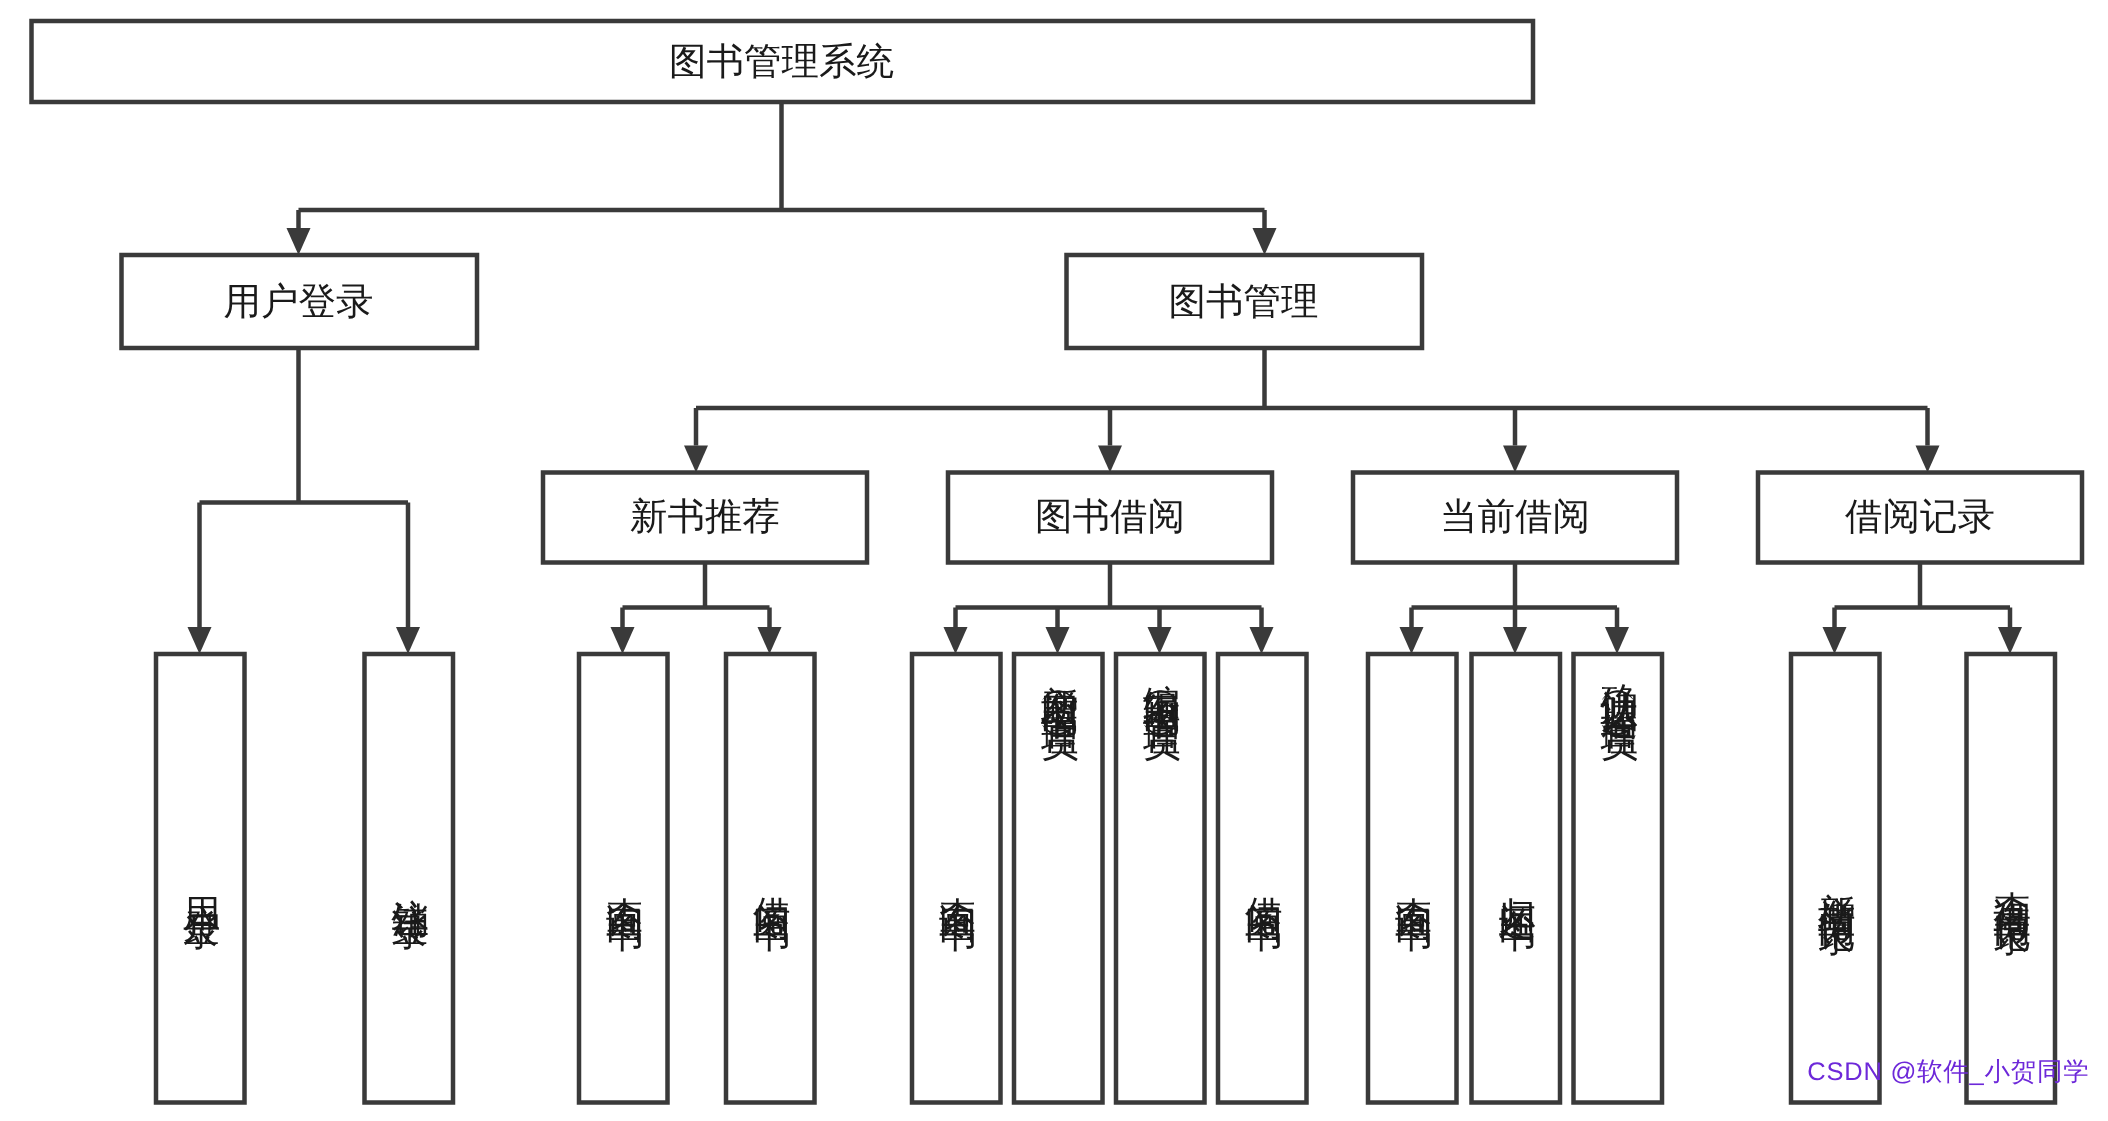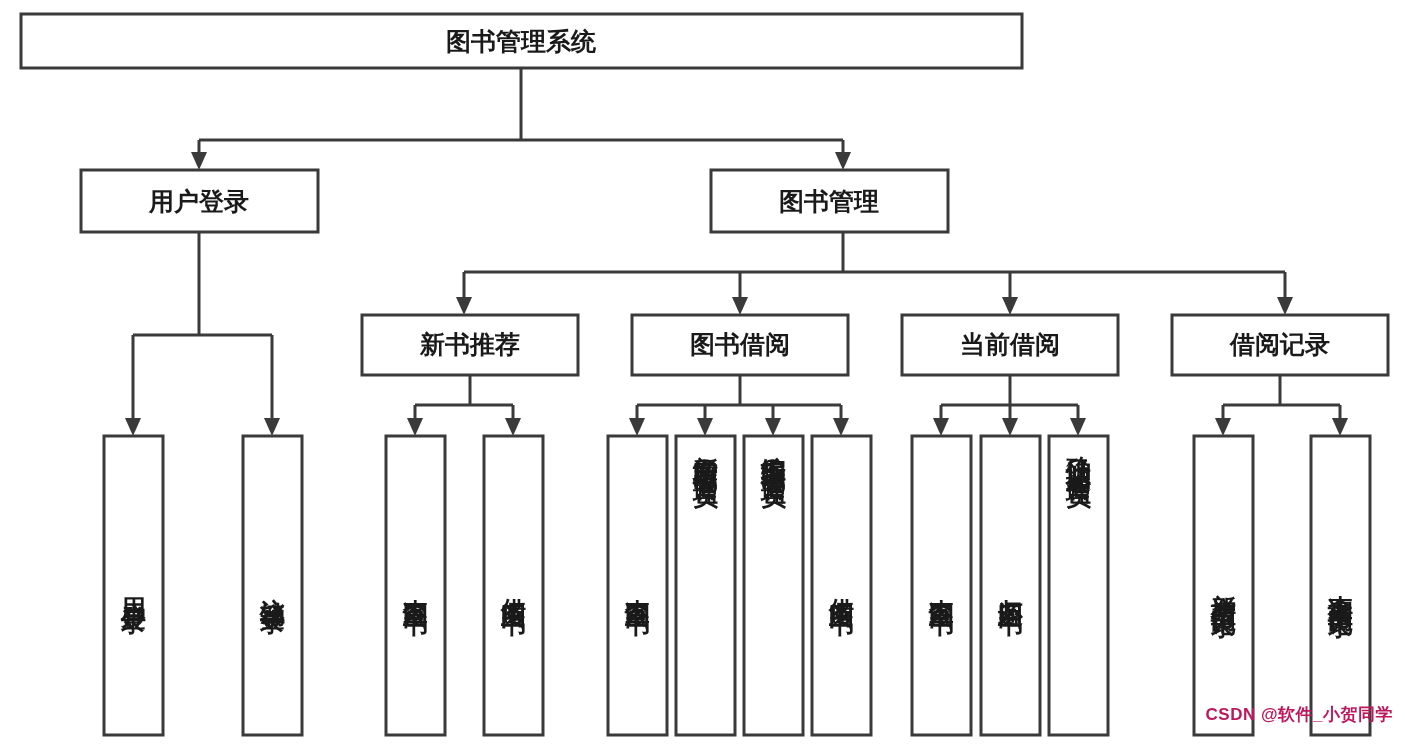--- a/index.html
+++ b/index.html
@@ -11,21 +11,20 @@
     width: 1405px;
     height: 747px;
     font-family: "Liberation Sans", "DejaVu Sans", sans-serif;
     overflow: hidden;
     position: relative;
   }
   #diagram-root {
     position: relative;
     width: 1405px;
     height: 732px;
-    font-weight: bold;
   }
   svg.flow {
     position: absolute;
     top: 0;
     left: 0;
     width: 1405px;
     height: 747px;
   }
   .node-box {
     fill: #ffffff;
@@ -65,21 +64,21 @@
     color: #1a1a1a;
     text-align: center;
     white-space: nowrap;
   }
   .watermark {
     position: absolute;
     right: 12px;
     bottom: 6px;
     font-family: "Liberation Sans", "DejaVu Sans", sans-serif;
     font-size: 17px;
-    color: #be185d;
+    color: #6d28d9;
     letter-spacing: 0.5px;
     user-select: none;
   }
 </style>
 </head>
 <body>
 
 <div id="diagram-root">
 
   <svg class="flow" viewBox="0 0 1405 747">

